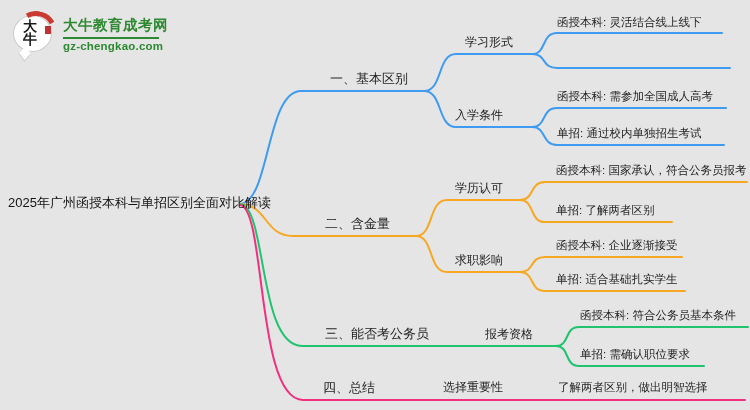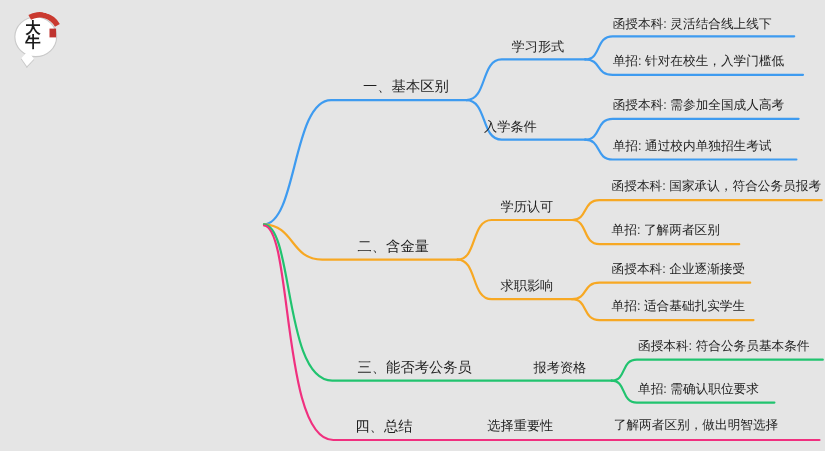--- a/index.html
+++ b/index.html
@@ -77,28 +77,33 @@
   </svg>
 
   <div class="logo">
     <div class="logo-icon">
       <div class="bubble"></div>
       <div class="bubble-tail"></div>
       <div class="hat"></div>
       <div class="seal"></div>
       <div class="icon-chars">大牛</div>
     </div>
+    <div class="logo-text">
+      <div class="logo-title" style="color: rgb(46, 138, 50);">大牛教育成考网</div>
+      <div class="logo-rule" style="background: rgb(46, 138, 50);"></div>
+      <div class="logo-domain" style="color: rgb(46, 138, 50);">gz-chengkao.com</div>
+    </div>
   </div>
 
+  <div class="lbl root-lbl" style="left:8px;top:195px;">2025年广州函授本科与单招区别全面对比解读</div>
 
   <div class="lbl big" style="left:330px;top:71px;">一、基本区别</div>
   <div class="lbl sub" style="left:465px;top:35px;text-align:right;">学习形式</div>
   <div class="lbl" style="left:557px;top:15px;">函授本科: 灵活结合线上线下</div>
-  <div class="lbl" style="left:557px;top:49px;">单招: 针对在校生，入学门槛低</div>
-  <div class="lbl sub" style="left:440px;top:108px;">入学条件</div>
+  <div class="lbl sub" style="left:455px;top:108px;">入学条件</div>
   <div class="lbl" style="left:557px;top:89px;">函授本科: 需参加全国成人高考</div>
   <div class="lbl" style="left:557px;top:126px;">单招: 通过校内单独招生考试</div>
 
   <div class="lbl big" style="left:325px;top:216px;">二、含金量</div>
   <div class="lbl sub" style="left:455px;top:181px;">学历认可</div>
   <div class="lbl" style="left:556px;top:163px;">函授本科: 国家承认，符合公务员报考</div>
   <div class="lbl" style="left:556px;top:203px;">单招: 了解两者区别</div>
   <div class="lbl sub" style="left:455px;top:253px;">求职影响</div>
   <div class="lbl" style="left:556px;top:238px;">函授本科: 企业逐渐接受</div>
   <div class="lbl big" style="left:325px;top:326px;">三、能否考公务员</div>

